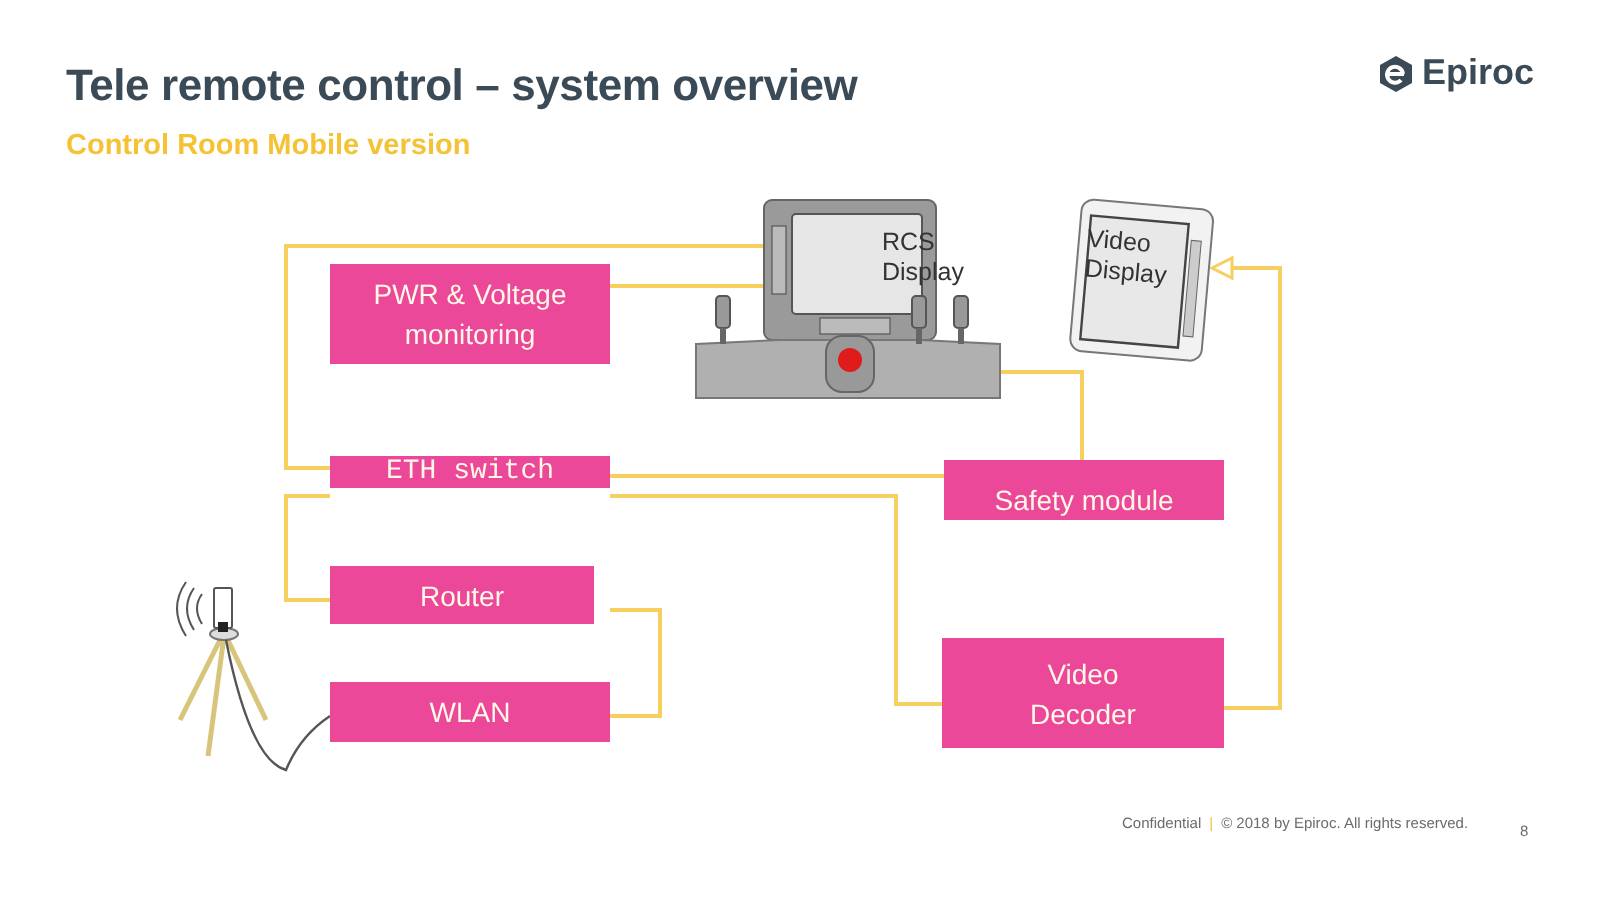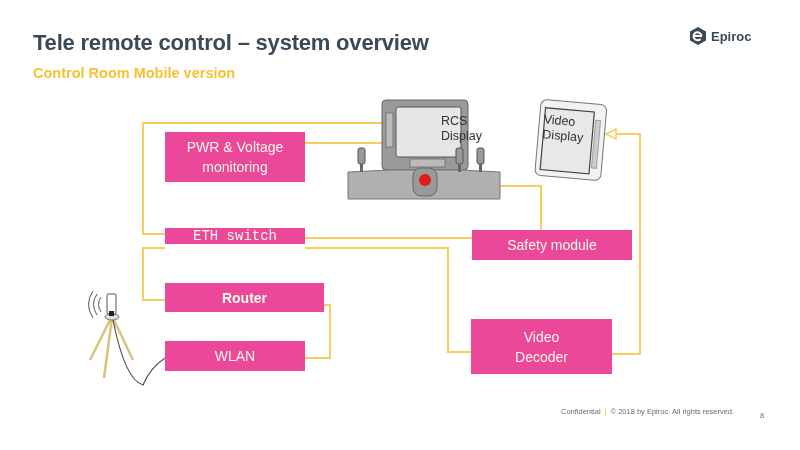--- a/index.html
+++ b/index.html
@@ -1,21 +1,21 @@
 <!DOCTYPE html>
 <html><head>
 <meta charset="utf-8">
 <style>
   html, body { margin:0; padding:0; }
   body { width:800px; height:450px; background:#ffffff; position:relative; overflow:hidden;
          font-family:"Liberation Sans", sans-serif; }
   .title { position:absolute; left:33px; top:30px; font-size:22px; font-weight:bold; color:#3b4a57; letter-spacing:-0.2px; }
   .subtitle { position:absolute; left:33px; top:65px; font-size:14.5px; font-weight:bold; color:#f5c236; }
   .logo { position:absolute; left:688px; top:26px; display:flex; align-items:center; gap:3px; }
-  .logo-text { font-size:13px; font-weight:bold; color:#3b4a57; }
+  .logo-text { font-size:18px; font-weight:bold; color:#3b4a57; }
   svg.diagram { position:absolute; left:0; top:0; }
   .box { position:absolute; background:#ec4899; color:#fff8e6; display:flex; align-items:center; justify-content:center;
          text-align:center; font-size:14px; line-height:20px; }
   .box span { white-space:pre-line; }
   .footer { position:absolute; top:407px; left:561px; font-size:7.5px; color:#6b6b6b; display:flex; align-items:center; gap:4px; }
   .footer .sep { color:#f5c236; }
   .pagenum { position:absolute; top:411px; left:760px; font-size:7.5px; color:#6b6b6b; }
   .device-label { position:absolute; font-size:12.5px; color:#333; line-height:15px; white-space:pre-line; }
 </style>
 </head>
@@ -94,27 +94,27 @@
 <div class="device-label" style="left:543px;top:114px;transform:rotate(5deg);">Video
 Display</div>
 
 <div class="box" style="left:165px;top:132px;width:140px;height:50px;">
   <span>PWR &amp; Voltage
 monitoring</span>
 </div>
 <div class="box" style="left:165px;top:228px;width:140px;height:16px;font-family:Liberation Mono, monospace;">
   <span>ETH switch</span>
 </div>
-<div class="box" style="left:165px;top:283px;width:159px;height:29px;font-weight:bold;">
+<div class="box" style="left:165px;top:283px;width:132px;height:29px;">
   <span>Router</span>
 </div>
 <div class="box" style="left:165px;top:341px;width:140px;height:30px;">
   <span>WLAN</span>
 </div>
-<div class="box" style="left:472px;top:230px;width:160px;height:30px;">
+<div class="box" style="left:472px;top:230px;width:140px;height:30px;align-items:flex-end;">
   <span>Safety module</span>
 </div>
 <div class="box" style="left:471px;top:319px;width:141px;height:55px;">
   <span>Video
 Decoder</span>
 </div>
 
 <div class="footer">
   <span>Confidential</span>
   <span class="sep">|</span>

